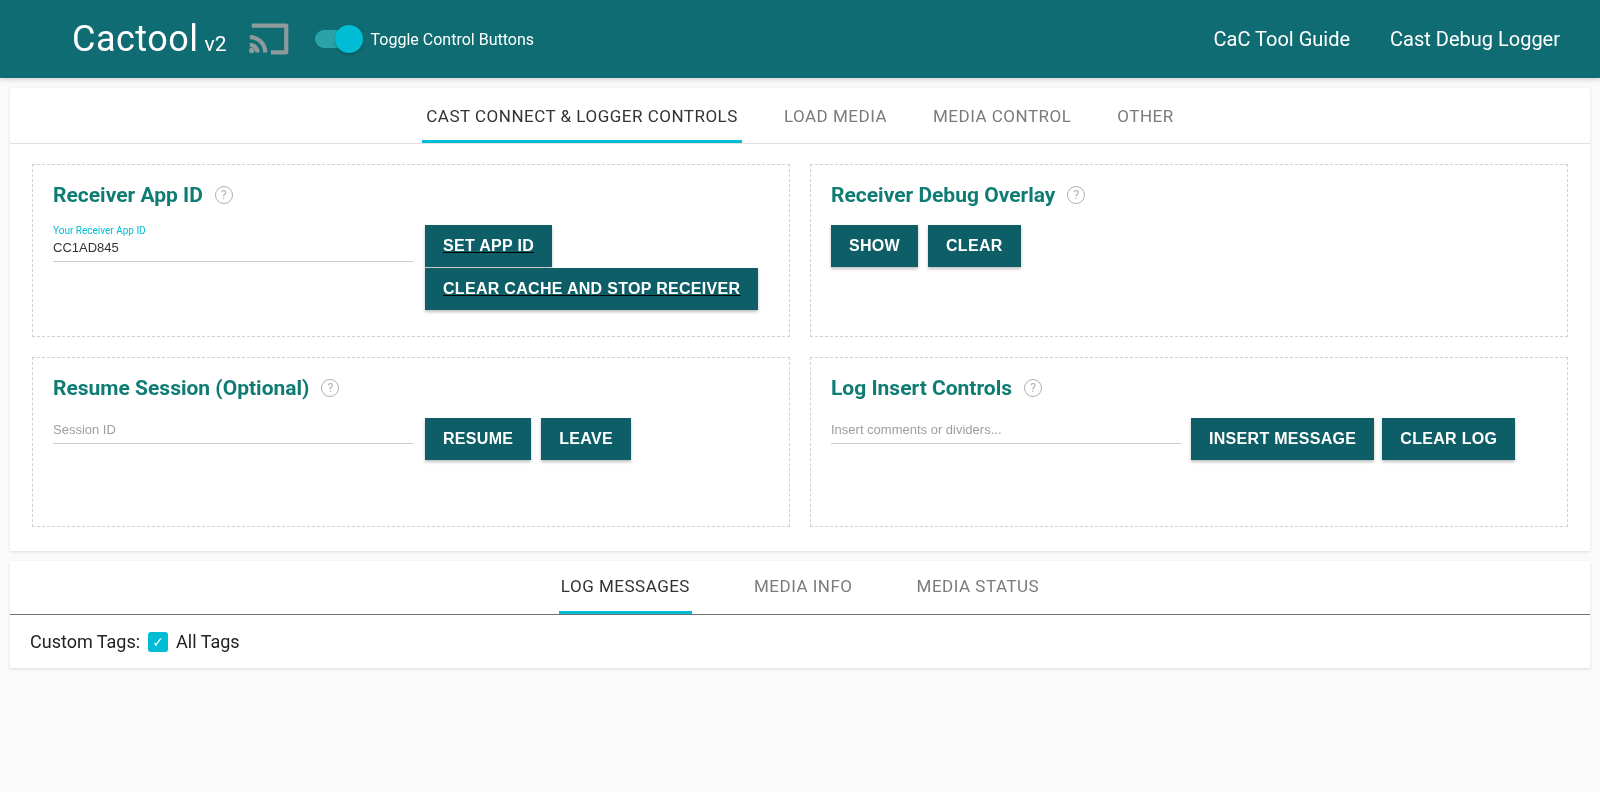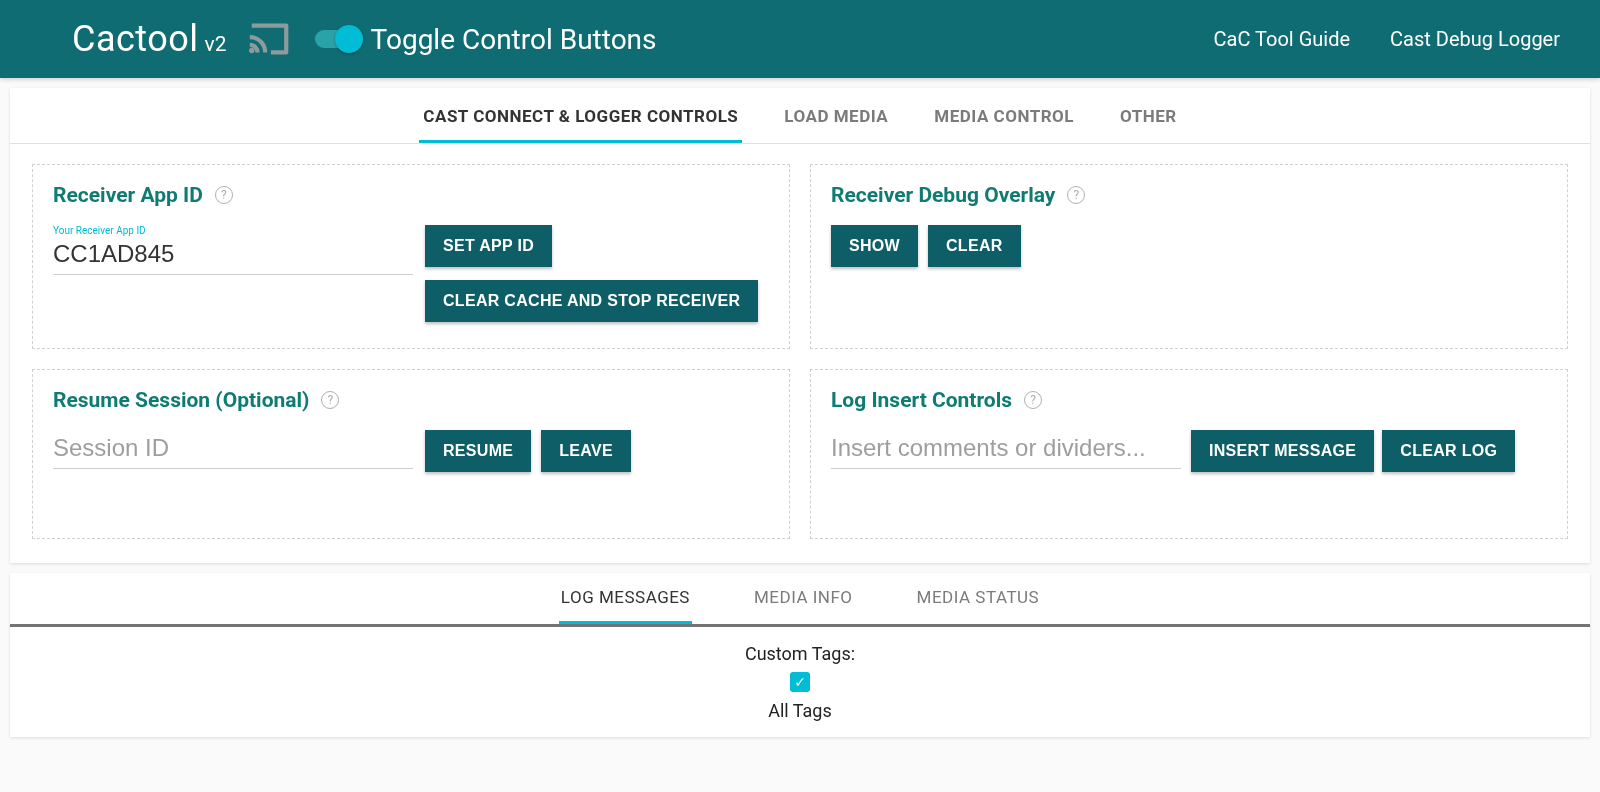--- a/index.html
+++ b/index.html
@@ -26,34 +26,33 @@
   .toggle-wrap { display:flex; align-items:center; margin-left: 18px; gap: 12px; }
   .toggle {
     width: 44px; height: 18px; background: #2aa3a8; border-radius: 10px;
     position: relative; cursor: pointer;
   }
   .toggle::after {
     content:""; position:absolute; right:-4px; top:-5px;
     width:28px; height:28px; background:#00bcd4; border-radius:50%;
     box-shadow:0 1px 3px rgba(0,0,0,0.3);
   }
-  .toggle-label { font-size: 28px; color:#fff; }
+  .toggle-label { font-size: 16px; color:#fff; }
   .header-links { margin-left:auto; display:flex; gap:40px; font-size:20px; }
   .header-links span { cursor:pointer; }
 
   .panel {
     background:#fff; margin: 10px 10px 0 10px;
     box-shadow: 0 1px 3px rgba(0,0,0,0.12);
   }
   .tabs {
     display:flex; justify-content:center; gap:38px;
     border-bottom:1px solid #e0e0e0; height:56px;
     align-items:center;
     padding-top:4px;
-    font-weight:bold;
   }
   .tab {
     font-size:17px; color:#7b7b7b; letter-spacing:0.5px;
     height:100%; display:flex; align-items:center;
     border-bottom:3px solid transparent; cursor:pointer;
     padding: 0 4px;
   }
   .tab.active { color:#333; border-bottom-color:#00bcd4; }
 
   .cards-grid {
@@ -71,51 +70,51 @@
   .help-icon {
     width:18px; height:18px; border:1.5px solid #b0b0b0; border-radius:50%;
     color:#b0b0b0; font-size:12px; display:flex; align-items:center; justify-content:center;
     cursor:pointer;
   }
   .card-body { display:flex; align-items:flex-start; gap:12px; flex-wrap:wrap; }
   .field { width:360px; }
   .field-label { font-size:10px; color:#00bcd4; margin-bottom:0px; display:block; }
   .field-input {
     width:100%; border:none; border-bottom:1px solid #ccc;
-    font-size:24px; padding:4px 0 6px 0; outline:none;
+    font-size:13px; padding:4px 0 6px 0; outline:none;
     color:#333; background:transparent;
   }
   .field-input::placeholder { color:#9e9e9e; }
-  .btn-stack { display:flex; flex-direction:column; gap:13px; align-items:flex-start; }
+  .btn-stack { display:flex; flex-direction:column; gap:1px; align-items:flex-start;text-decoration:underline; }
   .btn {
     background:#0d5e66; color:#fff; border:none;
     padding: 12px 18px; font-size:16px; font-weight:600;
     letter-spacing:0.3px; cursor:pointer;
     box-shadow: 0 2px 3px rgba(0,0,0,0.25);
   }
   .btn-row { display:flex; gap:10px; flex-wrap:wrap; align-items:center; }
   .log-controls-body { display:flex; align-items:flex-start; gap:10px; }
   .log-field { flex: 0 0 350px; }
   .log-btns { display:flex; flex-wrap:wrap; gap:8px; max-width:360px; }
 
   .subpanel-tabs {
     display:flex; justify-content:center; gap:60px;
-    border-bottom:3px solid #737373; height:54px;
+    border-bottom:1px solid #737373; height:54px;
     align-items:flex-start;
   }
   .subtab {
     font-size:17px; color:#7b7b7b; letter-spacing:0.5px;
     height:100%; display:flex; align-items:center;
     border-bottom:3px solid transparent; cursor:pointer;
     padding:0 2px;
   }
   .subtab.active { color:#333; border-bottom-color:#00bcd4; }
   .tags-row {
     padding: 16px 20px; display:flex; align-items:center; gap:8px;
-    font-size:18px; color:#222;flex-direction:column;
+    font-size:18px; color:#222;
   }
   .chk {
     width:20px; height:20px; background:#00bcd4; border-radius:3px;
     display:flex; align-items:center; justify-content:center; color:#fff;
     font-size:14px; cursor:pointer;
   }
 </style>
 </head>
 <body>
 

